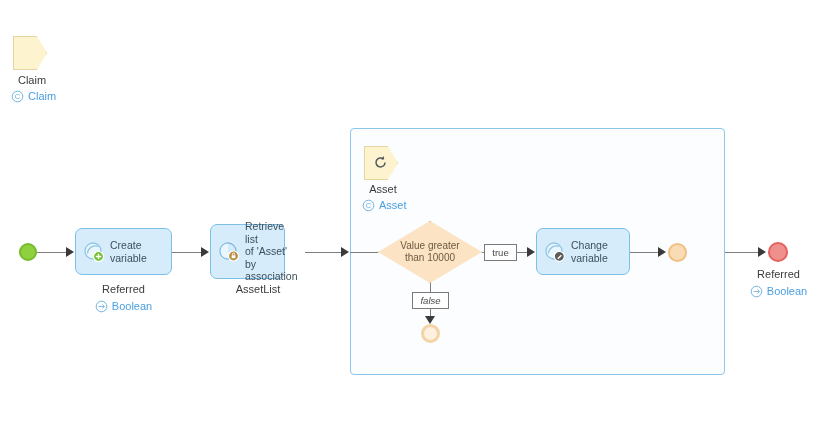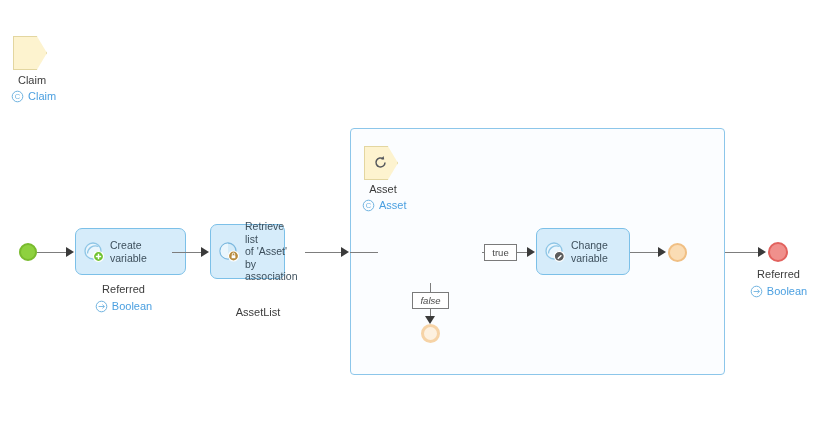--- a/index.html
+++ b/index.html
@@ -214,21 +214,21 @@
       </svg>
     </span>
     <span>Asset</span>
   </div>
 
   <div class="abs start-circle" style="left:19px; top:243px;"></div>
 
   <div class="abs line-h" style="left:37px; top:252px; width:32px;"></div>
   <div class="abs arrow-r" style="left:66px; top:247px;"></div>
 
-  <div class="abs activity" style="left:75px; top:228px; width:111px; height:47px;">
+  <div class="abs activity" style="left:75px; top:228px; width:97px; height:47px;">
     <span class="act-icon">
       <svg viewBox="0 0 22 22" width="22" height="22">
         <circle cx="10" cy="10" r="8" fill="#eaf6fd" stroke="#8fc6e6" stroke-width="1.3"></circle>
         <path d="M4.5 12.5 A8 8 0 0 1 15.5 5.5" fill="none" stroke="#8fc6e6" stroke-width="1.3"></path>
         <circle cx="15.5" cy="15.5" r="5" fill="#6fc22e" stroke="#ffffff" stroke-width="1.2"></circle>
         <path d="M15.5 12.8 v5.4 M12.8 15.5 h5.4" stroke="#ffffff" stroke-width="1.5"></path>
       </svg>
     </span>
     <span class="act-label">Create
 variable</span>
@@ -254,27 +254,32 @@
         <path d="M10 2.5 A7.5 7.5 0 0 0 10 17.5 Z" fill="#eaf6fd"></path>
         <circle cx="15.5" cy="15" r="5" fill="#b78b3d" stroke="#ffffff" stroke-width="1.2"></circle>
         <rect x="13.6" y="14.3" width="3.8" height="3" rx="0.6" fill="#ffffff"></rect>
         <path d="M14.3 14.3 v-1.1 a1.2 1.2 0 0 1 2.4 0 v1.1" fill="none" stroke="#ffffff" stroke-width="0.9"></path>
       </svg>
     </span>
     <span class="act-label">Retrieve list
 of 'Asset' by
 association</span>
   </div>
-  <div class="abs cap-name" style="left:208px; top:283px; width:100px;margin-top:23px;">AssetList</div>
+  <div class="abs cap-name" style="left:208px; top:283px; width:100px;">AssetList</div>
 
   <div class="abs line-h" style="left:305px; top:252px; width:42px;"></div>
   <div class="abs arrow-r" style="left:341px; top:247px;"></div>
 
   <div class="abs line-h" style="left:350px; top:252px; width:28px;"></div>
 
+  <div class="abs decision" style="left:378px; top:221px;">
+    <div class="dia"></div>
+    <div class="dtext">Value greater
+than 10000</div>
+  </div>
 
   <div class="abs line-h" style="left:482px; top:252px; width:5px;"></div>
   <div class="abs flow-label" style="left:484px; top:244px; width:33px; height:17px;">true</div>
   <div class="abs line-h" style="left:517px; top:252px; width:14px;"></div>
   <div class="abs arrow-r" style="left:527px; top:247px;"></div>
 
   <div class="abs activity" style="left:536px; top:228px; width:94px; height:47px;">
     <span class="act-icon">
       <svg viewBox="0 0 22 22" width="22" height="22">
         <circle cx="10" cy="10" r="8" fill="#eaf6fd" stroke="#8fc6e6" stroke-width="1.3"></circle>

